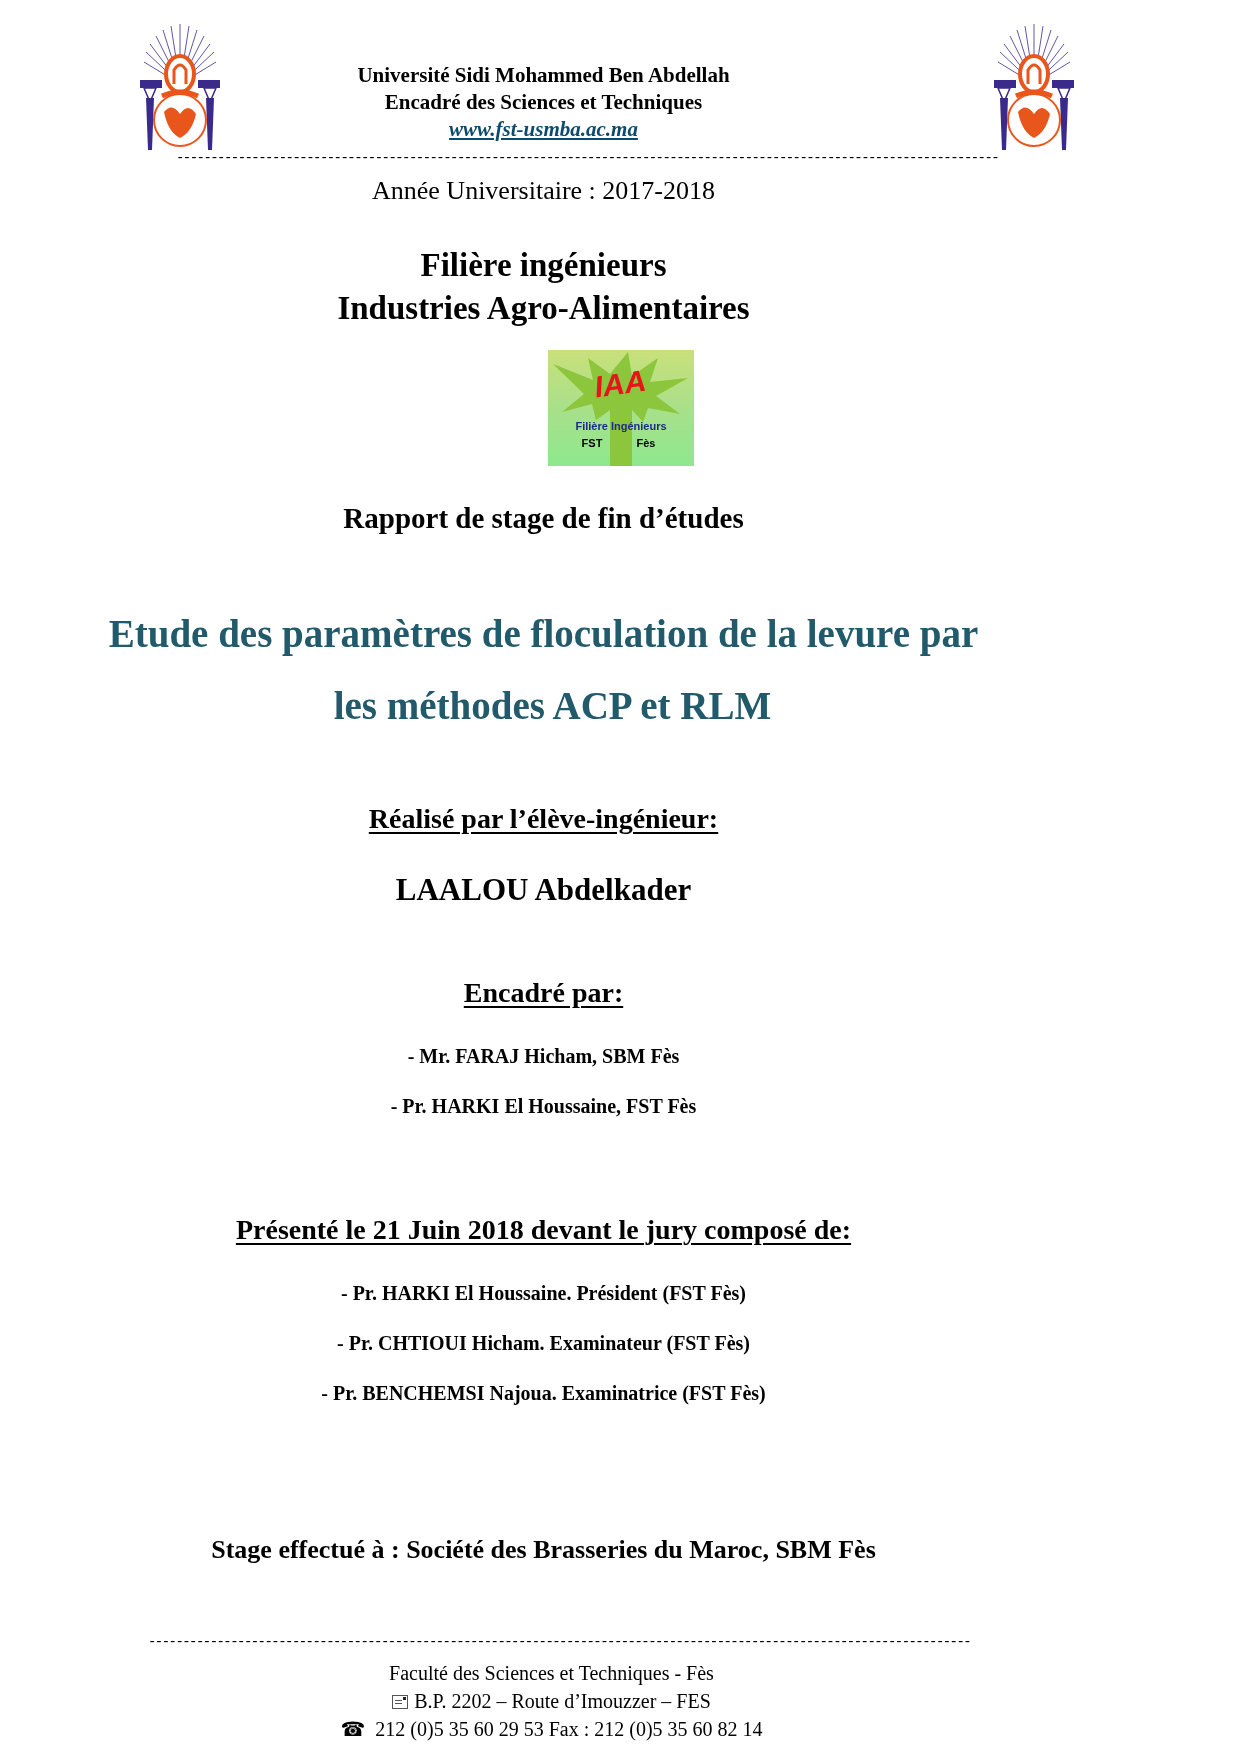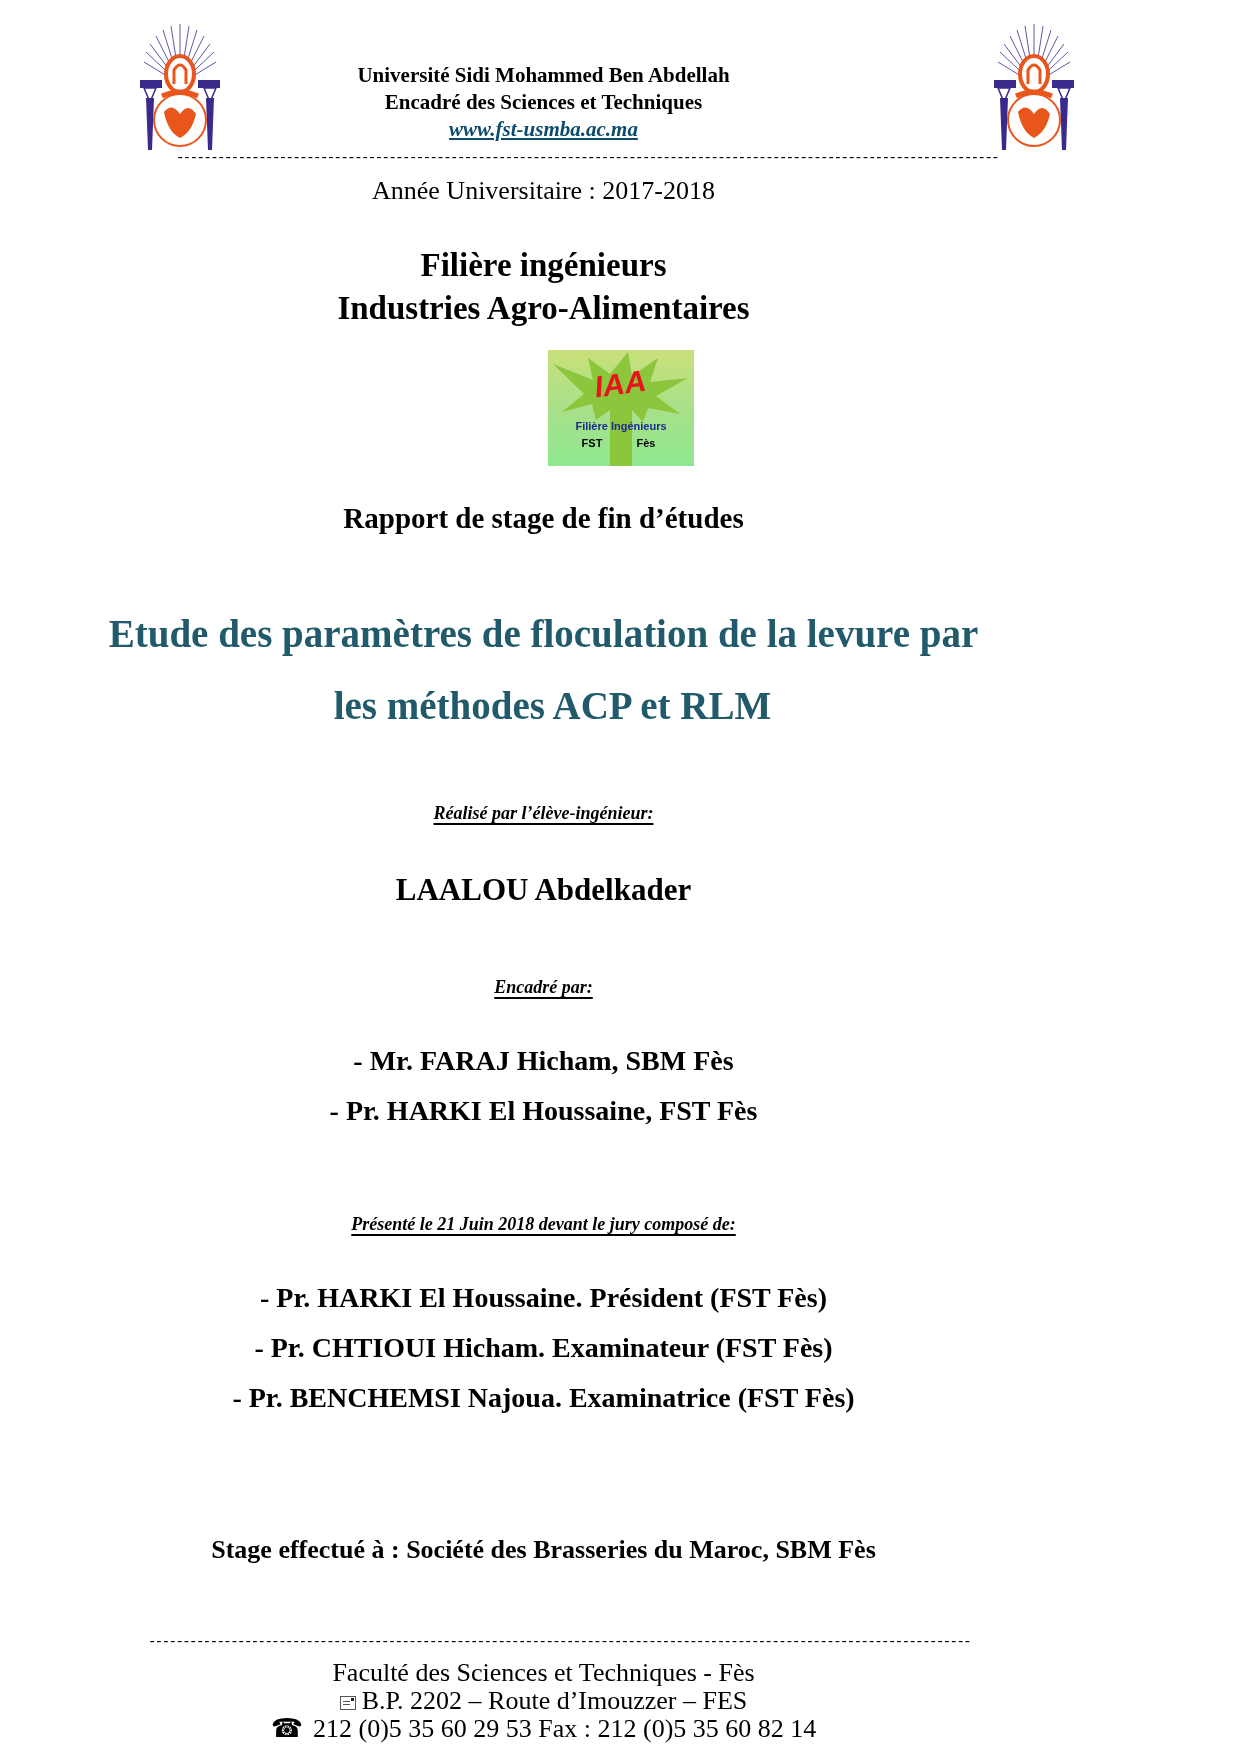--- a/index.html
+++ b/index.html
@@ -6,25 +6,25 @@
     body { width: 1241px; height: 1754px; position: relative; overflow: hidden;
            font-family: "Liberation Serif", "DejaVu Serif", serif; color: #000; }
     .center { position: absolute; left: 0; width: 1087px; text-align: center; white-space: nowrap; }
     .hdr { font-size: 21px; font-weight: bold; line-height: 26px; }
     .url { font-size: 21px; font-weight: bold; font-style: italic; color: #0c4a6e; text-decoration: underline; }
     .dash { position: absolute; font-family: "Liberation Mono", monospace; font-size: 14px; letter-spacing: -1.55px; white-space: nowrap; overflow: hidden; color:#000; }
     .annee { font-size: 26px; }
     .filiere { font-size: 33px; font-weight: bold; line-height: 42px; }
     .rapport { font-size: 29px; font-weight: bold; }
     .title { font-size: 39px; font-weight: bold; color: #215a6b; }
-    .ul { font-size: 18px; font-weight: bold; text-decoration: underline; text-decoration-thickness: 2px; text-underline-offset: 4px; font-style: italic; }
+    .ul { font-size: 28px; font-weight: bold; text-decoration: underline; text-decoration-thickness: 2px; text-underline-offset: 4px; }
     .name { font-size: 31px; font-weight: bold; }
-    .item { font-size: 28px; font-weight: bold; }
+    .item { font-size: 20px; font-weight: bold; }
     .stage { font-size: 26px; font-weight: bold; }
-    .foot { font-size: 26px; line-height: 28px; }
+    .foot { font-size: 20px; line-height: 28px; padding-left: 8px; }
     .logo { position: absolute; width: 88px; height: 130px; }
     .iaa { position: absolute; left: 548px; top: 350px; width: 146px; height: 116px; background: linear-gradient(180deg, #c9e07a 0%, #a9e08a 50%, #8ee88e 100%); overflow: hidden; }
   </style>
 </head>
 <body>
 
 <div class="logo" style="left:136px; top:22px;">
   <svg width="88" height="130" viewBox="0 0 88 130">
     <g stroke="#3a2a8c" stroke-width="0.8" fill="none">
       <path d="M44 62 L10 30"></path>

